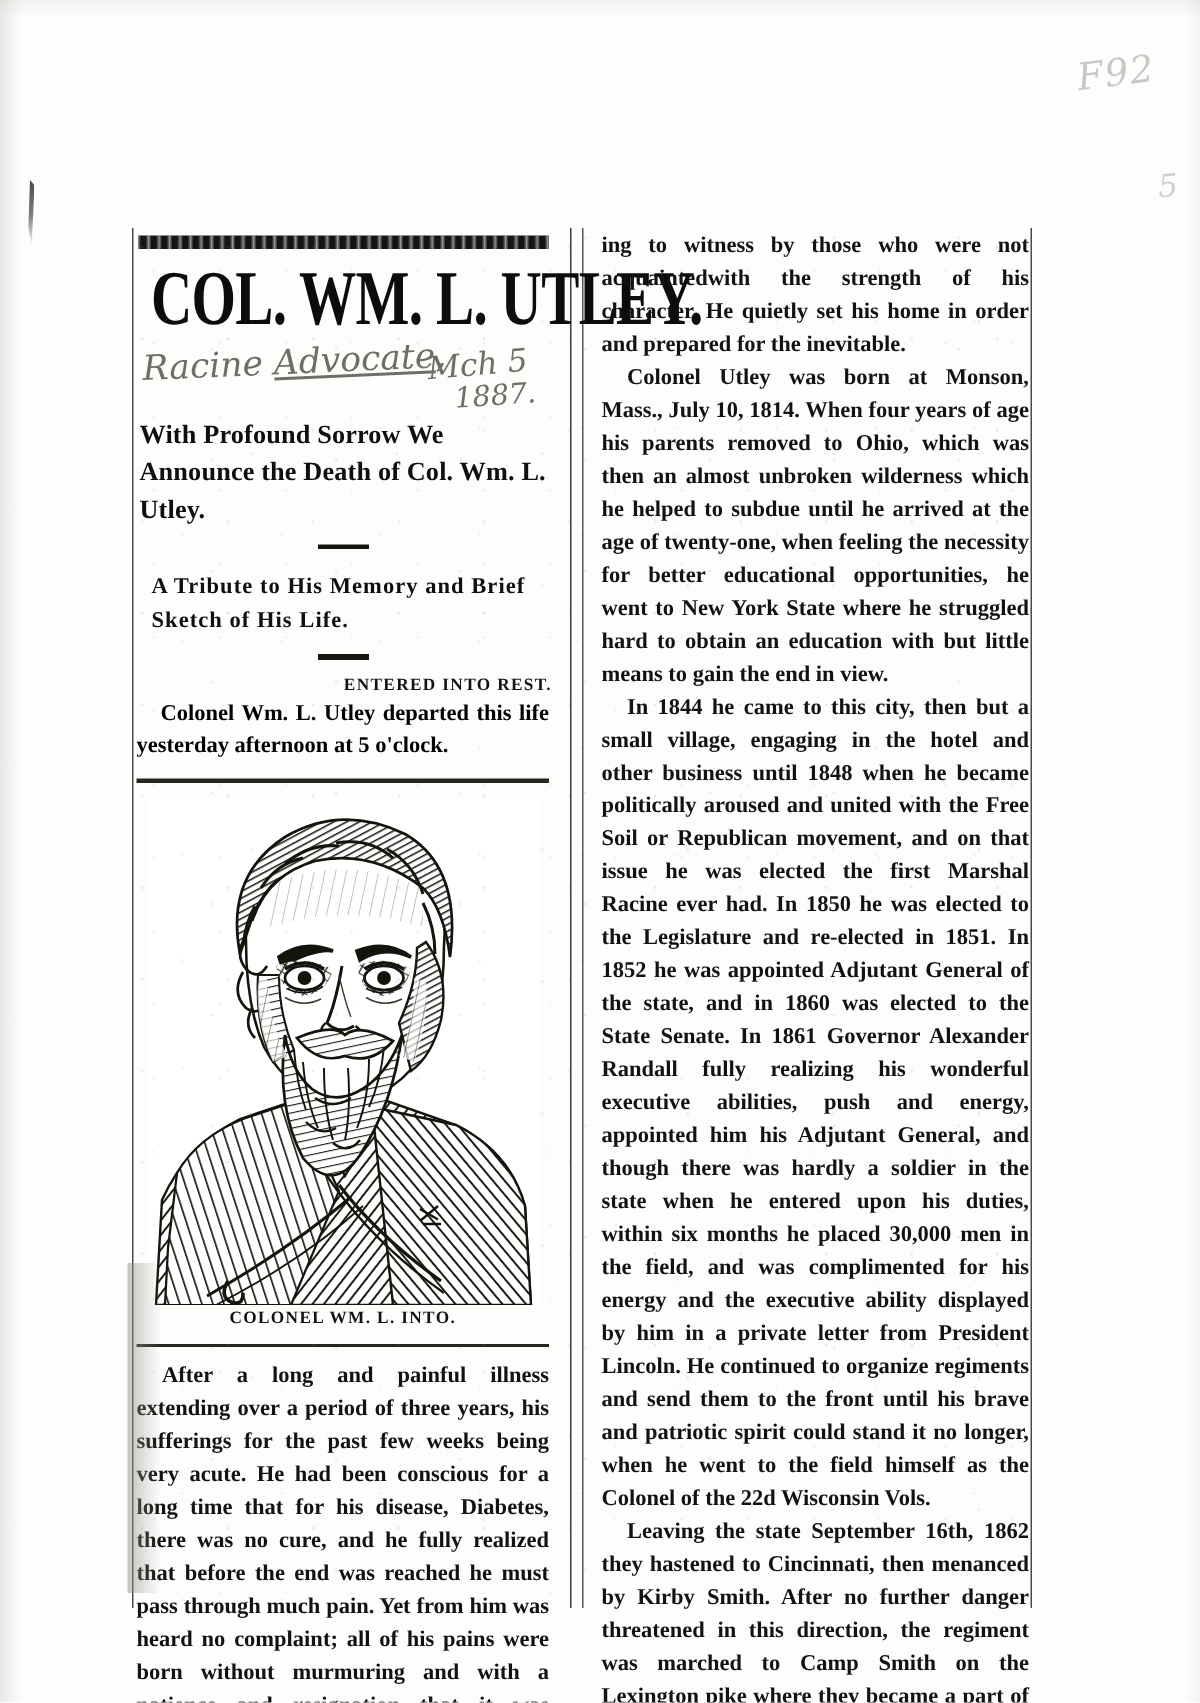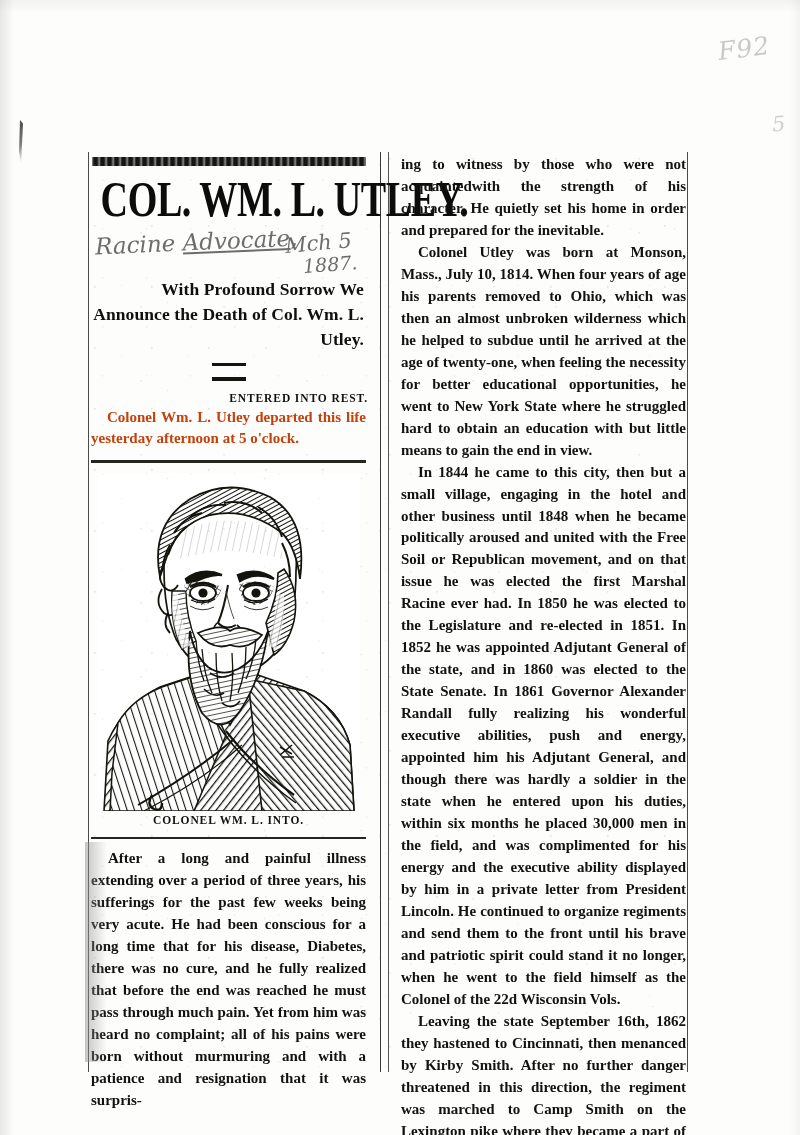--- a/index.html
+++ b/index.html
@@ -154,21 +154,21 @@
     transform: rotate(-5deg);
   }
   #hand-year {
     left: 214px; top: 24px;
     font-size: 19px;
     transform: rotate(-4deg);
   }
 
   
   .deck {
-    text-align: right;
+    text-align: left;
     font-family: "Liberation Serif", serif;
     font-weight: bold;
     color: #0f0f0d;
   }
   #deck-main {
     font-size: 17.5px;
     line-height: 1.42;
     margin: 4px 4px 0 4px;
     letter-spacing: 0.1px;
   }
@@ -197,21 +197,21 @@
     color: #121210;
   }
   #death-notice {
     font-family: "Liberation Serif", serif;
     font-weight: bold;
     font-size: 15px;
     line-height: 1.42;
     text-align: justify;
     margin: 3px 2px 0 2px;
     text-indent: 16px;
-    color: #c2410c;
+    color: #000000;
   }
 
   .heavy-rule {
     height: 2.6px;
     background: #26261f;
     margin: 11px 2px 0 2px;
   }
 
   
   #portrait-figure {
@@ -305,20 +305,21 @@
       <div id="handwritten-source">
         <span class="hand" id="hand-publication"><span>Racine </span><span class="underline-word">Advocate</span><span>,</span></span>
         <span class="hand" id="hand-date">Mch 5</span>
         <span class="hand" id="hand-year">1887.</span>
       </div>
 
       <h2 class="deck" id="deck-main">With Profound Sorrow We Announce the Death of Col. Wm. L. Utley.</h2>
 
       <div class="dash-divider"></div>
 
+      <h3 class="deck" id="deck-secondary">A Tribute to His Memory and Brief Sketch of His Life.</h3>
 
       <div class="dash-divider"></div>
 
       <div id="entered-into-rest">ENTERED INTO REST.</div>
 
       <p id="death-notice">Colonel Wm. L. Utley departed this life yesterday afternoon at 5 o'clock.</p>
 
       <div class="heavy-rule"></div>
 
       <figure id="portrait-figure">

